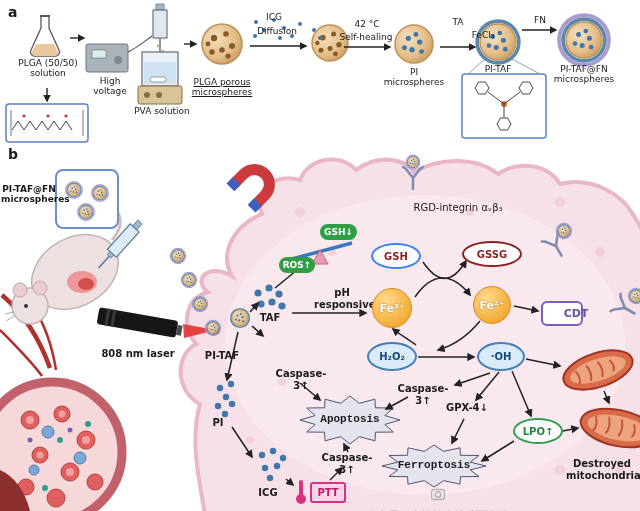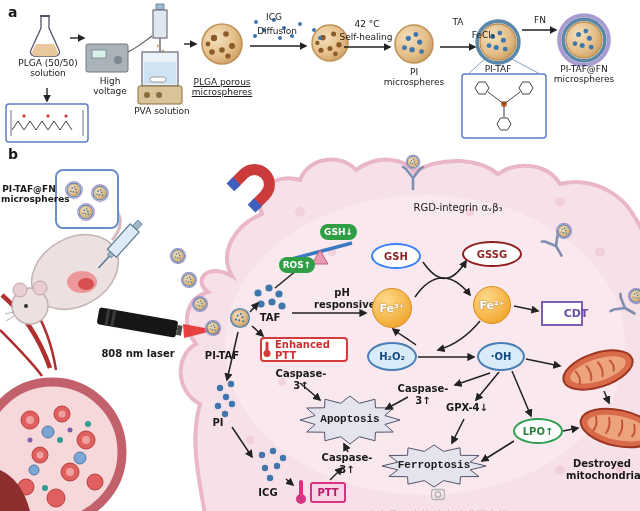--- a/index.html
+++ b/index.html
@@ -356,29 +356,22 @@
 <div class="pill" style="left:371px;top:243px;width:50px;height:26px;border-radius:50%;border:2px solid #3b82f6;color:#8d1f1f;font-size:10px;">GSH</div>
 <div class="pill" style="left:462px;top:241px;width:60px;height:26px;border-radius:50%;border:2px solid #8d1f1f;color:#8d1f1f;font-size:10px;">GSSG</div>
 
 <div class="t s10 c b" style="left:252px;top:312px;width:36px;">TAF</div>
 <div class="t s10 c b" style="left:314px;top:287px;width:56px;">pH
 responsive</div>
 
 <div class="pill" style="left:473px;top:286px;width:38px;height:38px;border-radius:50%;background:radial-gradient(circle at 35% 30%,#ffd98a,#ee9a17);border:1px solid #d88a1a;color:#fff;font-size:11px;text-shadow:0 0 2px rgba(0,0,0,0.45);">Fe²⁺</div>
 <div class="pill" style="left:372px;top:288px;width:40px;height:40px;border-radius:50%;background:radial-gradient(circle at 35% 30%,#ffd98a,#ee9a17);border:1px solid #d88a1a;color:#fff;font-size:11px;text-shadow:0 0 2px rgba(0,0,0,0.45);">Fe³⁺</div>
 
-<div class="pill" style="left:541px;top:301px;width:42px;height:25px;border:2px solid #7a5fb5;border-radius:0;color:#6a4fa3;font-size:11px;padding-left:28px;">CDT</div>
-
-<div class="pill" style="left:260px;top:337px;width:88px;height:25px;border:2px solid #d43b3b;border-radius:4px;color:#cf2e2e;font-size:10px;gap:3px;">
-  <span><svg width="10" height="18" viewBox="0 0 10 18">
-          <line x1="5" y1="3" x2="5" y2="11" stroke="#d43b3b" stroke-width="3" stroke-linecap="round"></line>
-          <circle cx="5" cy="13.5" r="3.5" fill="#d43b3b"></circle>
-        </svg></span>
-  <span>Enhanced PTT</span>
-</div>
+<div class="pill" style="left:541px;top:301px;width:42px;height:25px;border:2px solid #7a5fb5;border-radius:6px;color:#6a4fa3;font-size:11px;padding-left:28px;">CDT</div>
+
 
 <div class="pill" style="left:477px;top:342px;width:48px;height:29px;border-radius:50%;background:#d9ebf9;border:2px solid #4a7fb5;color:#164a7c;font-size:10px;">·OH</div>
 <div class="pill" style="left:367px;top:342px;width:50px;height:29px;border-radius:50%;background:#d9ebf9;border:2px solid #4a7fb5;color:#164a7c;font-size:10px;">H₂O₂</div>
 
 <div class="t s10 c b" style="left:268px;top:368px;width:66px;">Caspase-3↑</div>
 <div class="t s10 c b" style="left:390px;top:383px;width:66px;">Caspase-3↑</div>
 <div class="t s11 c b" style="left:308px;top:413px;width:84px;">Apoptosis</div>
 <div class="t s10 c b" style="left:438px;top:402px;width:58px;">GPX-4↓</div>
 
 <div class="pill" style="left:513px;top:418px;width:50px;height:26px;border-radius:50%;border:2px solid #2e9e50;color:#27853f;font-size:10px;">LPO↑</div>

